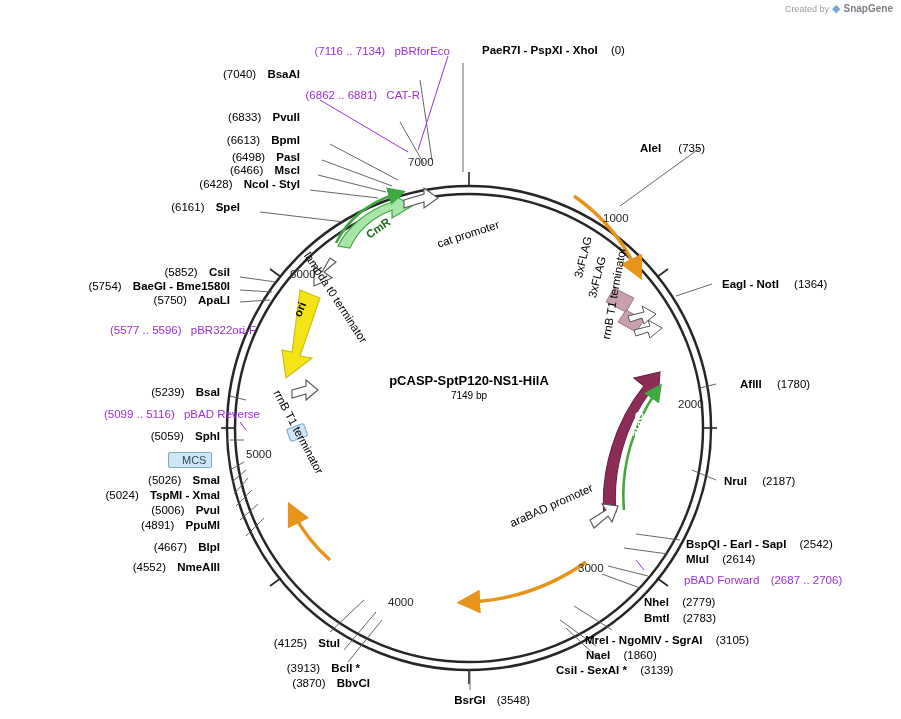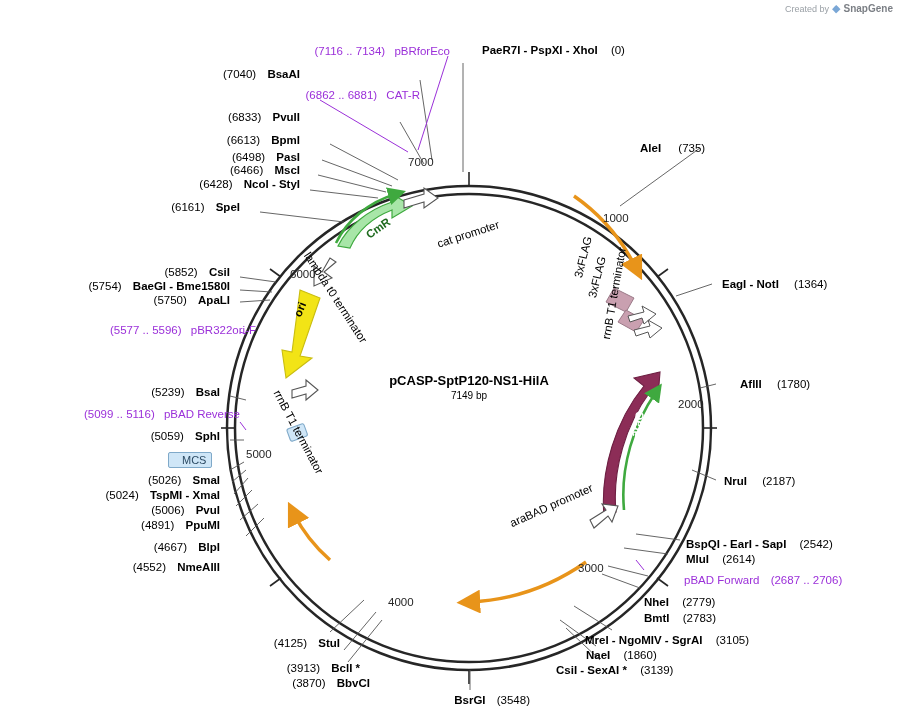--- a/index.html
+++ b/index.html
@@ -222,21 +222,21 @@
     <span class="feat" style="margin-left:6px;">pBRforEco</span>
   </div>
   <div class="lbl r" style="left:80px;top:89px;width:340px;">
     <span class="feat">(6862 .. 6881)</span>
     <span class="feat" style="margin-left:6px;">CAT-R</span>
   </div>
   <div class="lbl r" style="left:0px;top:324px;width:232px;padding-left:24px;">
     <span class="feat">(5577 .. 5596)</span>
     <span class="feat" style="margin-left:6px;">pBR322ori-F</span>
   </div>
-  <div class="lbl r" style="left:8px;top:408px;width:232px;">
+  <div class="lbl r" style="left:0px;top:408px;width:232px;padding-left:28px;">
     <span class="feat">(5099 .. 5116)</span>
     <span class="feat" style="margin-left:6px;">pBAD Reverse</span>
   </div>
   <div class="lbl l" style="left:684px;top:574px;">
     <span class="feat">pBAD Forward</span>
     <span class="feat" style="margin-left:8px;">(2687 .. 2706)</span>
   </div>
 
   <div class="lbl r" style="left:60px;top:68px;width:240px;">
     <span class="pos">(7040)</span>

